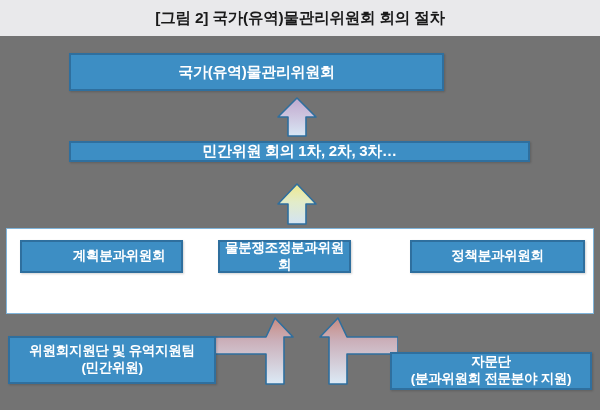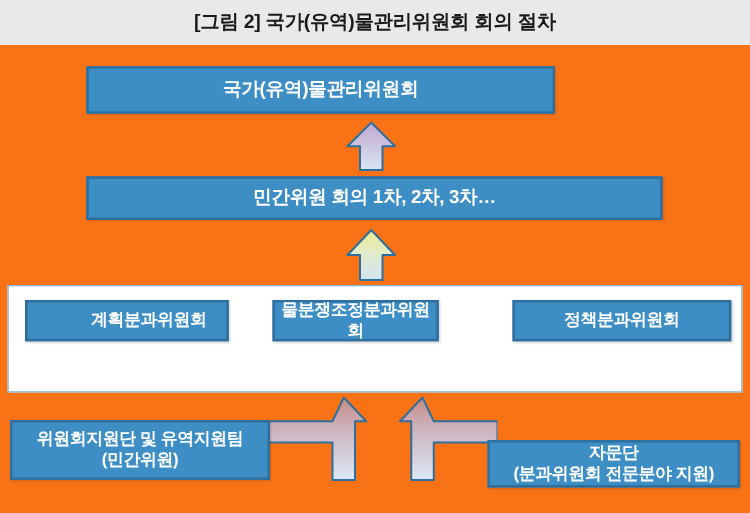--- a/index.html
+++ b/index.html
@@ -7,21 +7,21 @@
     padding: 0;
     background: #ffffff;
   }
   body {
     font-family: "Liberation Sans", "DejaVu Sans", sans-serif;
   }
   #canvas {
     position: relative;
     width: 600px;
     height: 410px;
-    background: #f97316;
+    background: #737373;
     overflow: hidden;
   }
 
   
   .title-bar {
     position: absolute;
     left: 0;
     top: 0;
     width: 600px;
     height: 36px;
@@ -53,21 +53,21 @@
     display: flex;
     align-items: center;
     justify-content: center;
     text-align: center;
     letter-spacing: -0.3px;
     line-height: 1.25;
     box-shadow: 1px 1px 2px rgba(0,0,0,0.18);
   }
 
   #box-national   { left: 69px;  top: 53px;  width: 375px; height: 38px; font-size: 15px; }
-  #box-civil      { left: 69px;  top: 141px; width: 461px; height: 35px; font-size: 15px; }
+  #box-civil      { left: 69px;  top: 141px; width: 461px; height: 21px; font-size: 15px; }
 
   #box-sub-1      { left: 20px;  top: 240px; width: 163px; height: 33px; font-size: 13.5px; padding-left: 35px; }
   #box-sub-2      { left: 218px; top: 240px; width: 133px; height: 33px; font-size: 13.5px; }
   #box-sub-3      { left: 410px; top: 240px; width: 175px; height: 33px; font-size: 13.5px; }
 
   #box-support    { left: 8px;   top: 336px; width: 208px; height: 48px; font-size: 13.5px; }
   #box-advisory   { left: 390px; top: 352px; width: 202px; height: 38px; font-size: 13.5px; }
 
   
   .panel {

